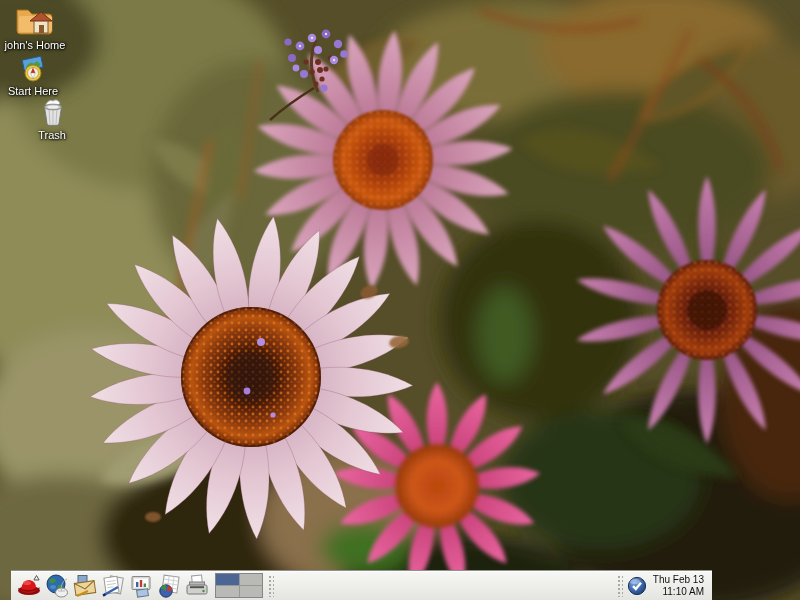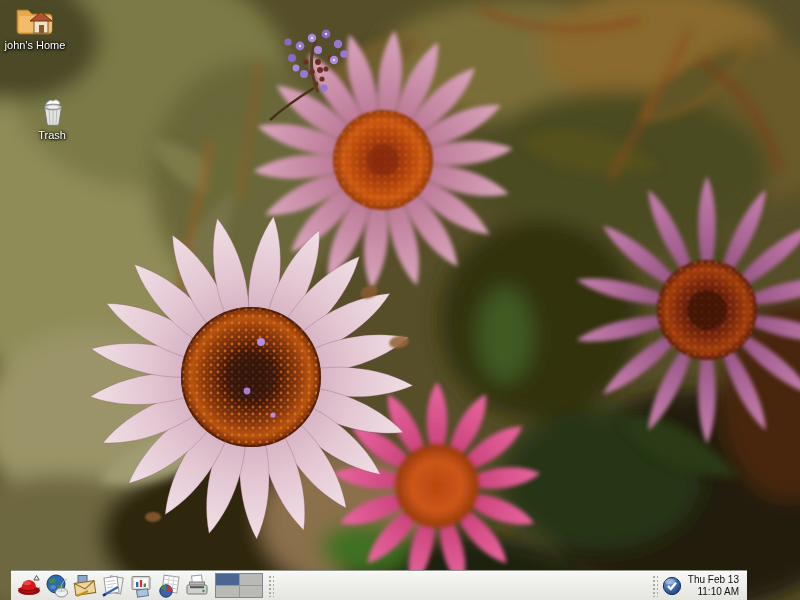--- a/index.html
+++ b/index.html
@@ -1,17 +1,17 @@
 <!DOCTYPE html>
 <html><head>
 <meta charset="utf-8">
 <style>
   html,body{margin:0;padding:0;}
   body{width:800px;height:600px;overflow:hidden;font-family:"Liberation Sans",sans-serif;}
-  #screen{position:relative;width:712px;height:600px;background:#554e28;padding-left:35px;}
+  #screen{position:relative;width:712px;height:600px;background:#554e28;}
   #wallpaper{position:absolute;left:0;top:0;width:800px;height:600px;}
 
   
   .desk-icon{position:absolute;width:66px;display:flex;flex-direction:column;align-items:center;gap:3px;cursor:default;}
   .desk-icon svg{display:block;}
   .desk-label{font-size:11px;color:#ffffff;white-space:nowrap;
     text-shadow:0 1px 2px rgba(0,0,0,.95),1px 0 2px rgba(0,0,0,.85),0 0 4px rgba(0,0,0,.7);}
 
   
   #panel{position:absolute;left:11px;right:0;bottom:0;height:29px;
@@ -299,20 +299,33 @@
     <svg width="40" height="31" viewBox="0 0 40 31">
       <path d="M2,5 h11 l4,4 h17 a3,3 0 0 1 3,3 v14 a3,3 0 0 1 -3,3 H5 a3,3 0 0 1 -3,-3 Z" fill="#e8a84e" stroke="#9a6a1e"></path>
       <rect x="4" y="11" width="33" height="16" rx="2" fill="#f2bc6a"></rect>
       <rect x="19" y="15" width="14" height="13" fill="#efe5c6" stroke="#7a5a2e"></rect>
       <path d="M15,16 L26,7 L37,16 Z" fill="#b0522e" stroke="#6e3018"></path>
       <rect x="24" y="20" width="5" height="8" fill="#8a5a2e"></rect>
     </svg>
     <span class="desk-label">john's Home</span>
   </div>
 
+  <div class="desk-icon" style="left:0px;top:56px;">
+    <svg width="30" height="26" viewBox="0 0 30 26">
+      <g transform="rotate(-12 15 7)">
+        <rect x="5" y="2" width="19" height="11" fill="#58a0d8" stroke="#2a5a8a"></rect>
+        <path d="M7,10 q5,-6 9,-2 q4,-4 6,2 l-2,2 h-11 z" fill="#4a9a4a"></path>
+      </g>
+      <circle cx="15" cy="17" r="8" fill="#e8c84a" stroke="#a08018"></circle>
+      <circle cx="15" cy="17" r="5.5" fill="#f4f0e0" stroke="#c8a830"></circle>
+      <path d="M15,11.5 L17.4,17 L12.6,17 Z" fill="#c03030"></path>
+      <path d="M15,22.5 L17.4,17 L12.6,17 Z" fill="#fafafa" stroke="#999999" stroke-width="0.5"></path>
+    </svg>
+    <span class="desk-label">Start Here</span>
+  </div>
 
   <div class="desk-icon" style="left:0px;top:99px;align-items:flex-end;">
     <svg width="26" height="27" viewBox="0 0 26 27">
       <path d="M6,5 q3,-5 7,-3 q4,-3 7,2 q-1,4 -14,2 z" fill="#fafafa" stroke="#aaaaaa"></path>
       <path d="M4.5,8 L7,24.5 a2,2 0 0 0 2,1.8 h8 a2,2 0 0 0 2,-1.8 L21.5,8 Z" fill="#e2e2e0" stroke="#777777"></path>
       <path d="M9,9 L10,25 M13,9 L13,25.5 M17,9 L16,25" stroke="#bcbcba" fill="none"></path>
       <ellipse cx="13" cy="8" rx="8.5" ry="2.8" fill="#c8c8c6" stroke="#888888"></ellipse>
       <ellipse cx="13" cy="8" rx="5.5" ry="1.6" fill="#efefed"></ellipse>
     </svg>
     <span class="desk-label">Trash</span>

